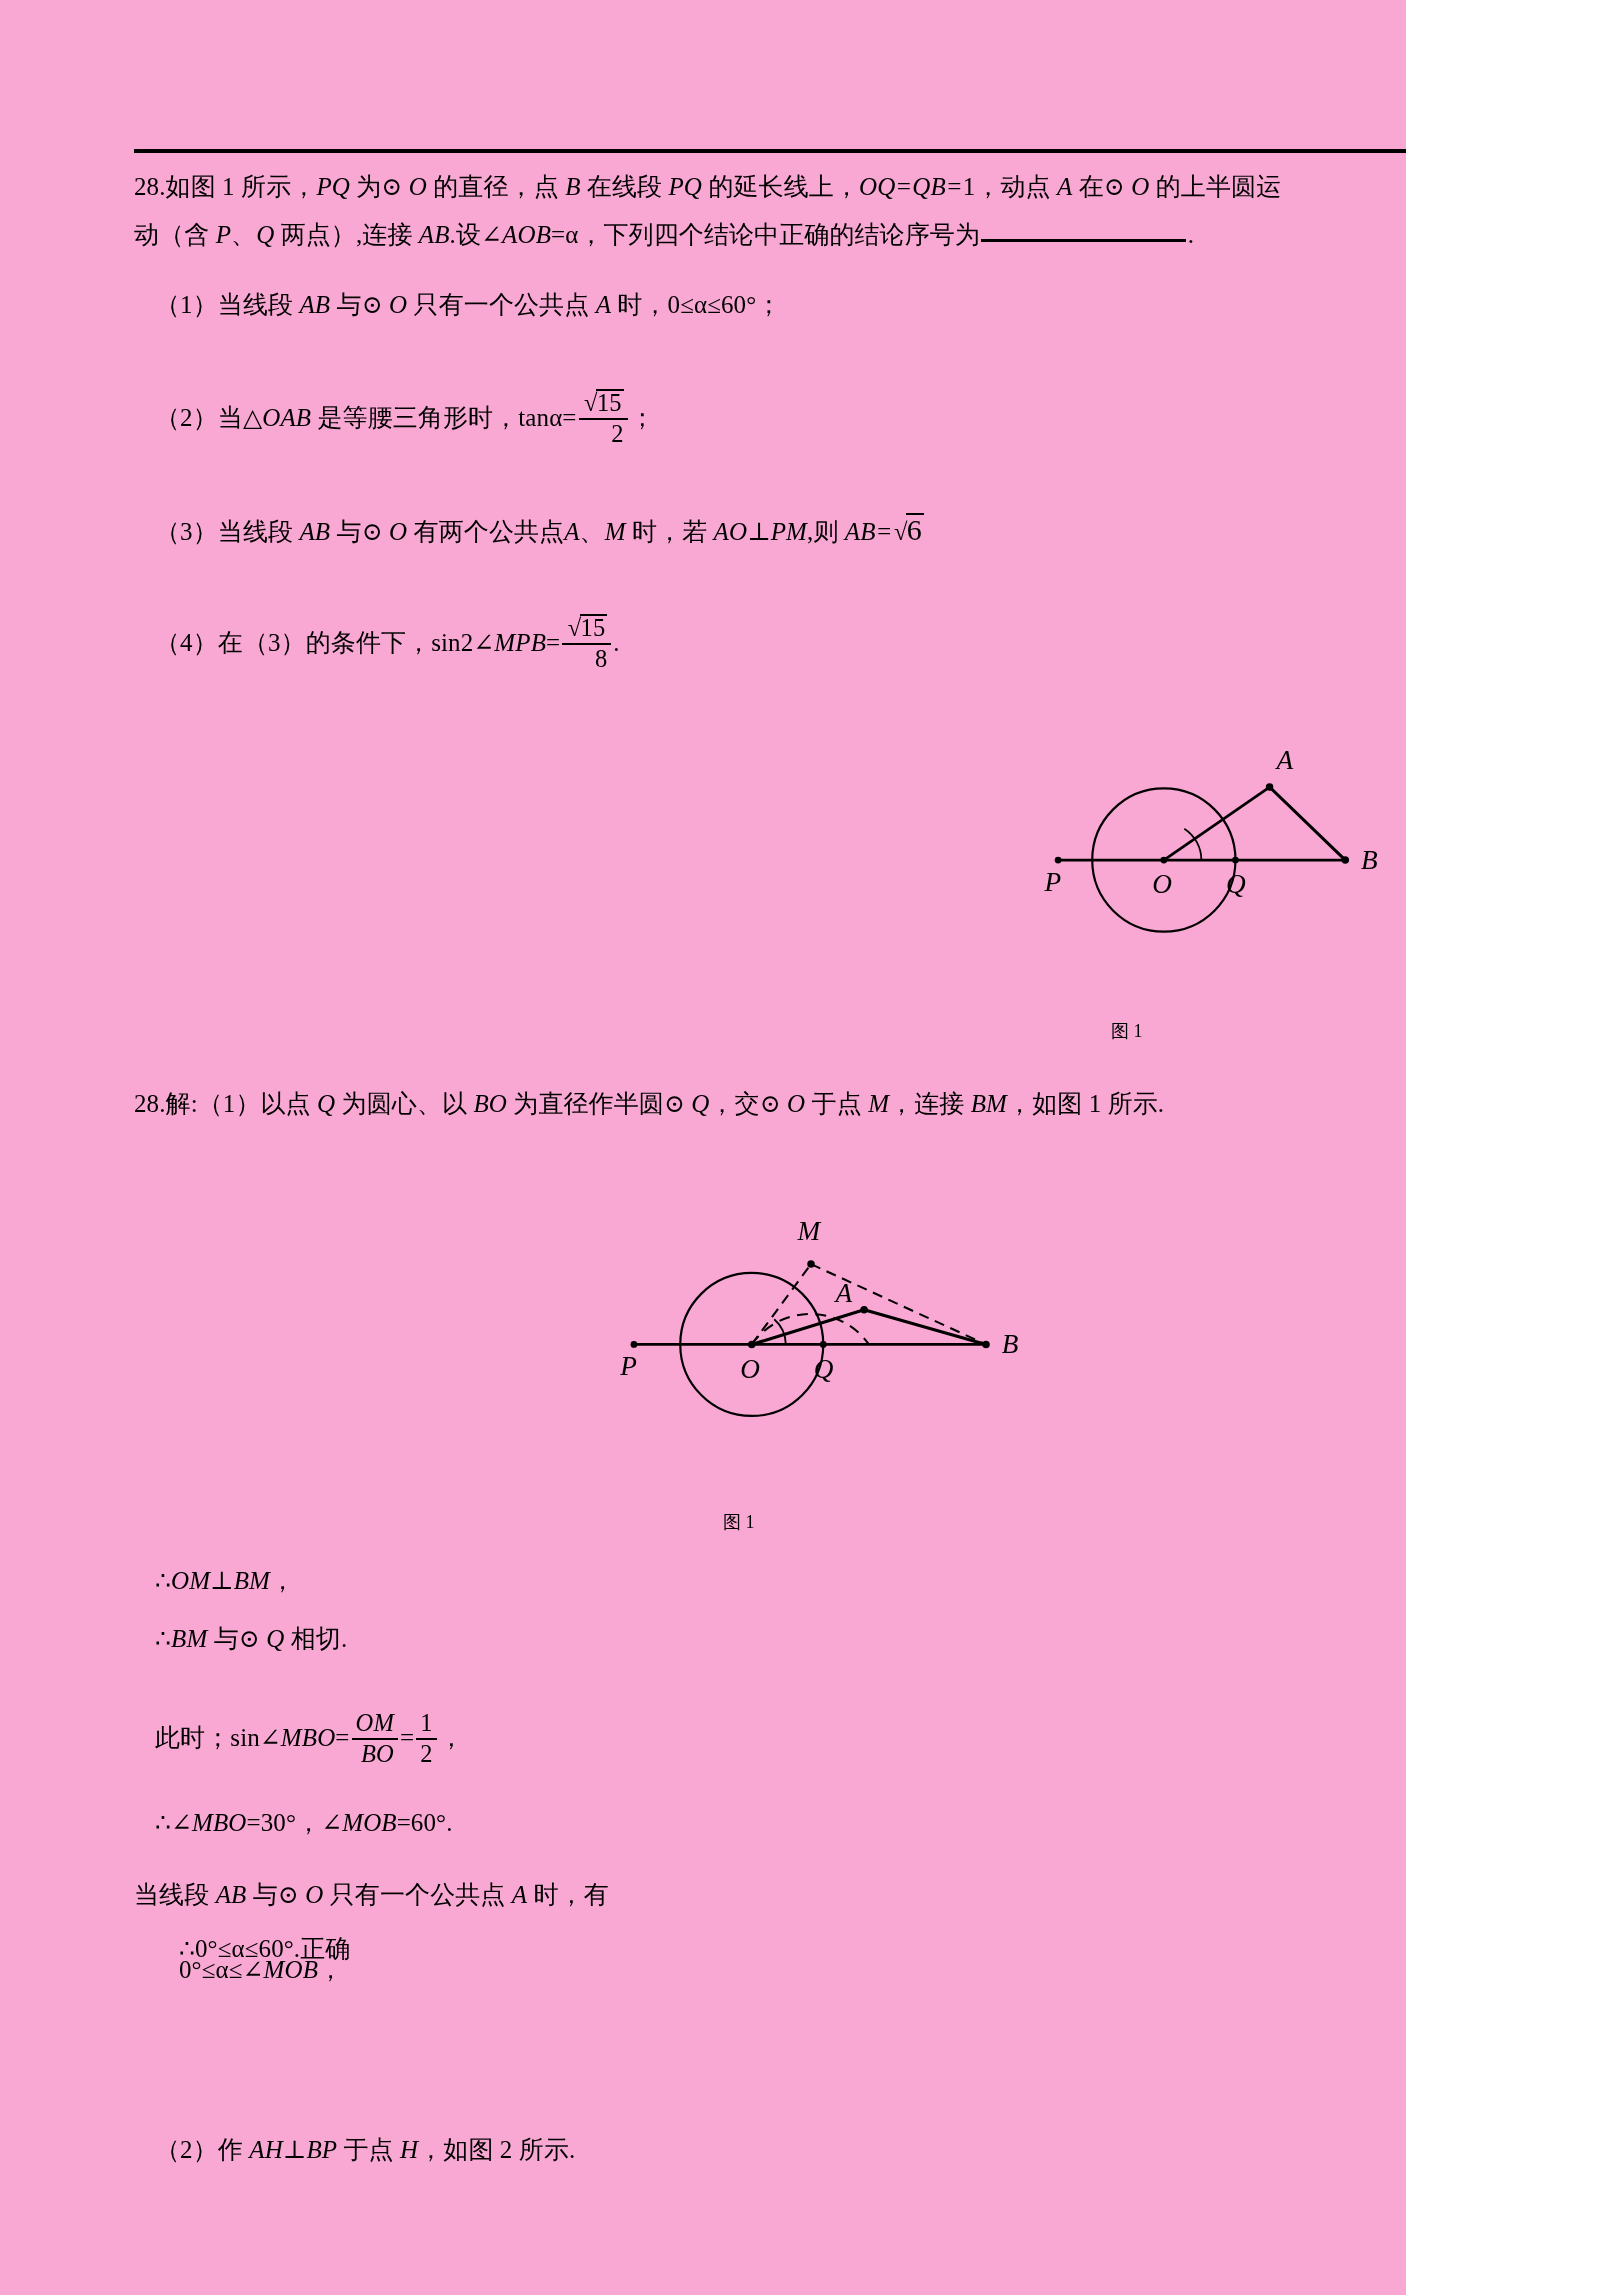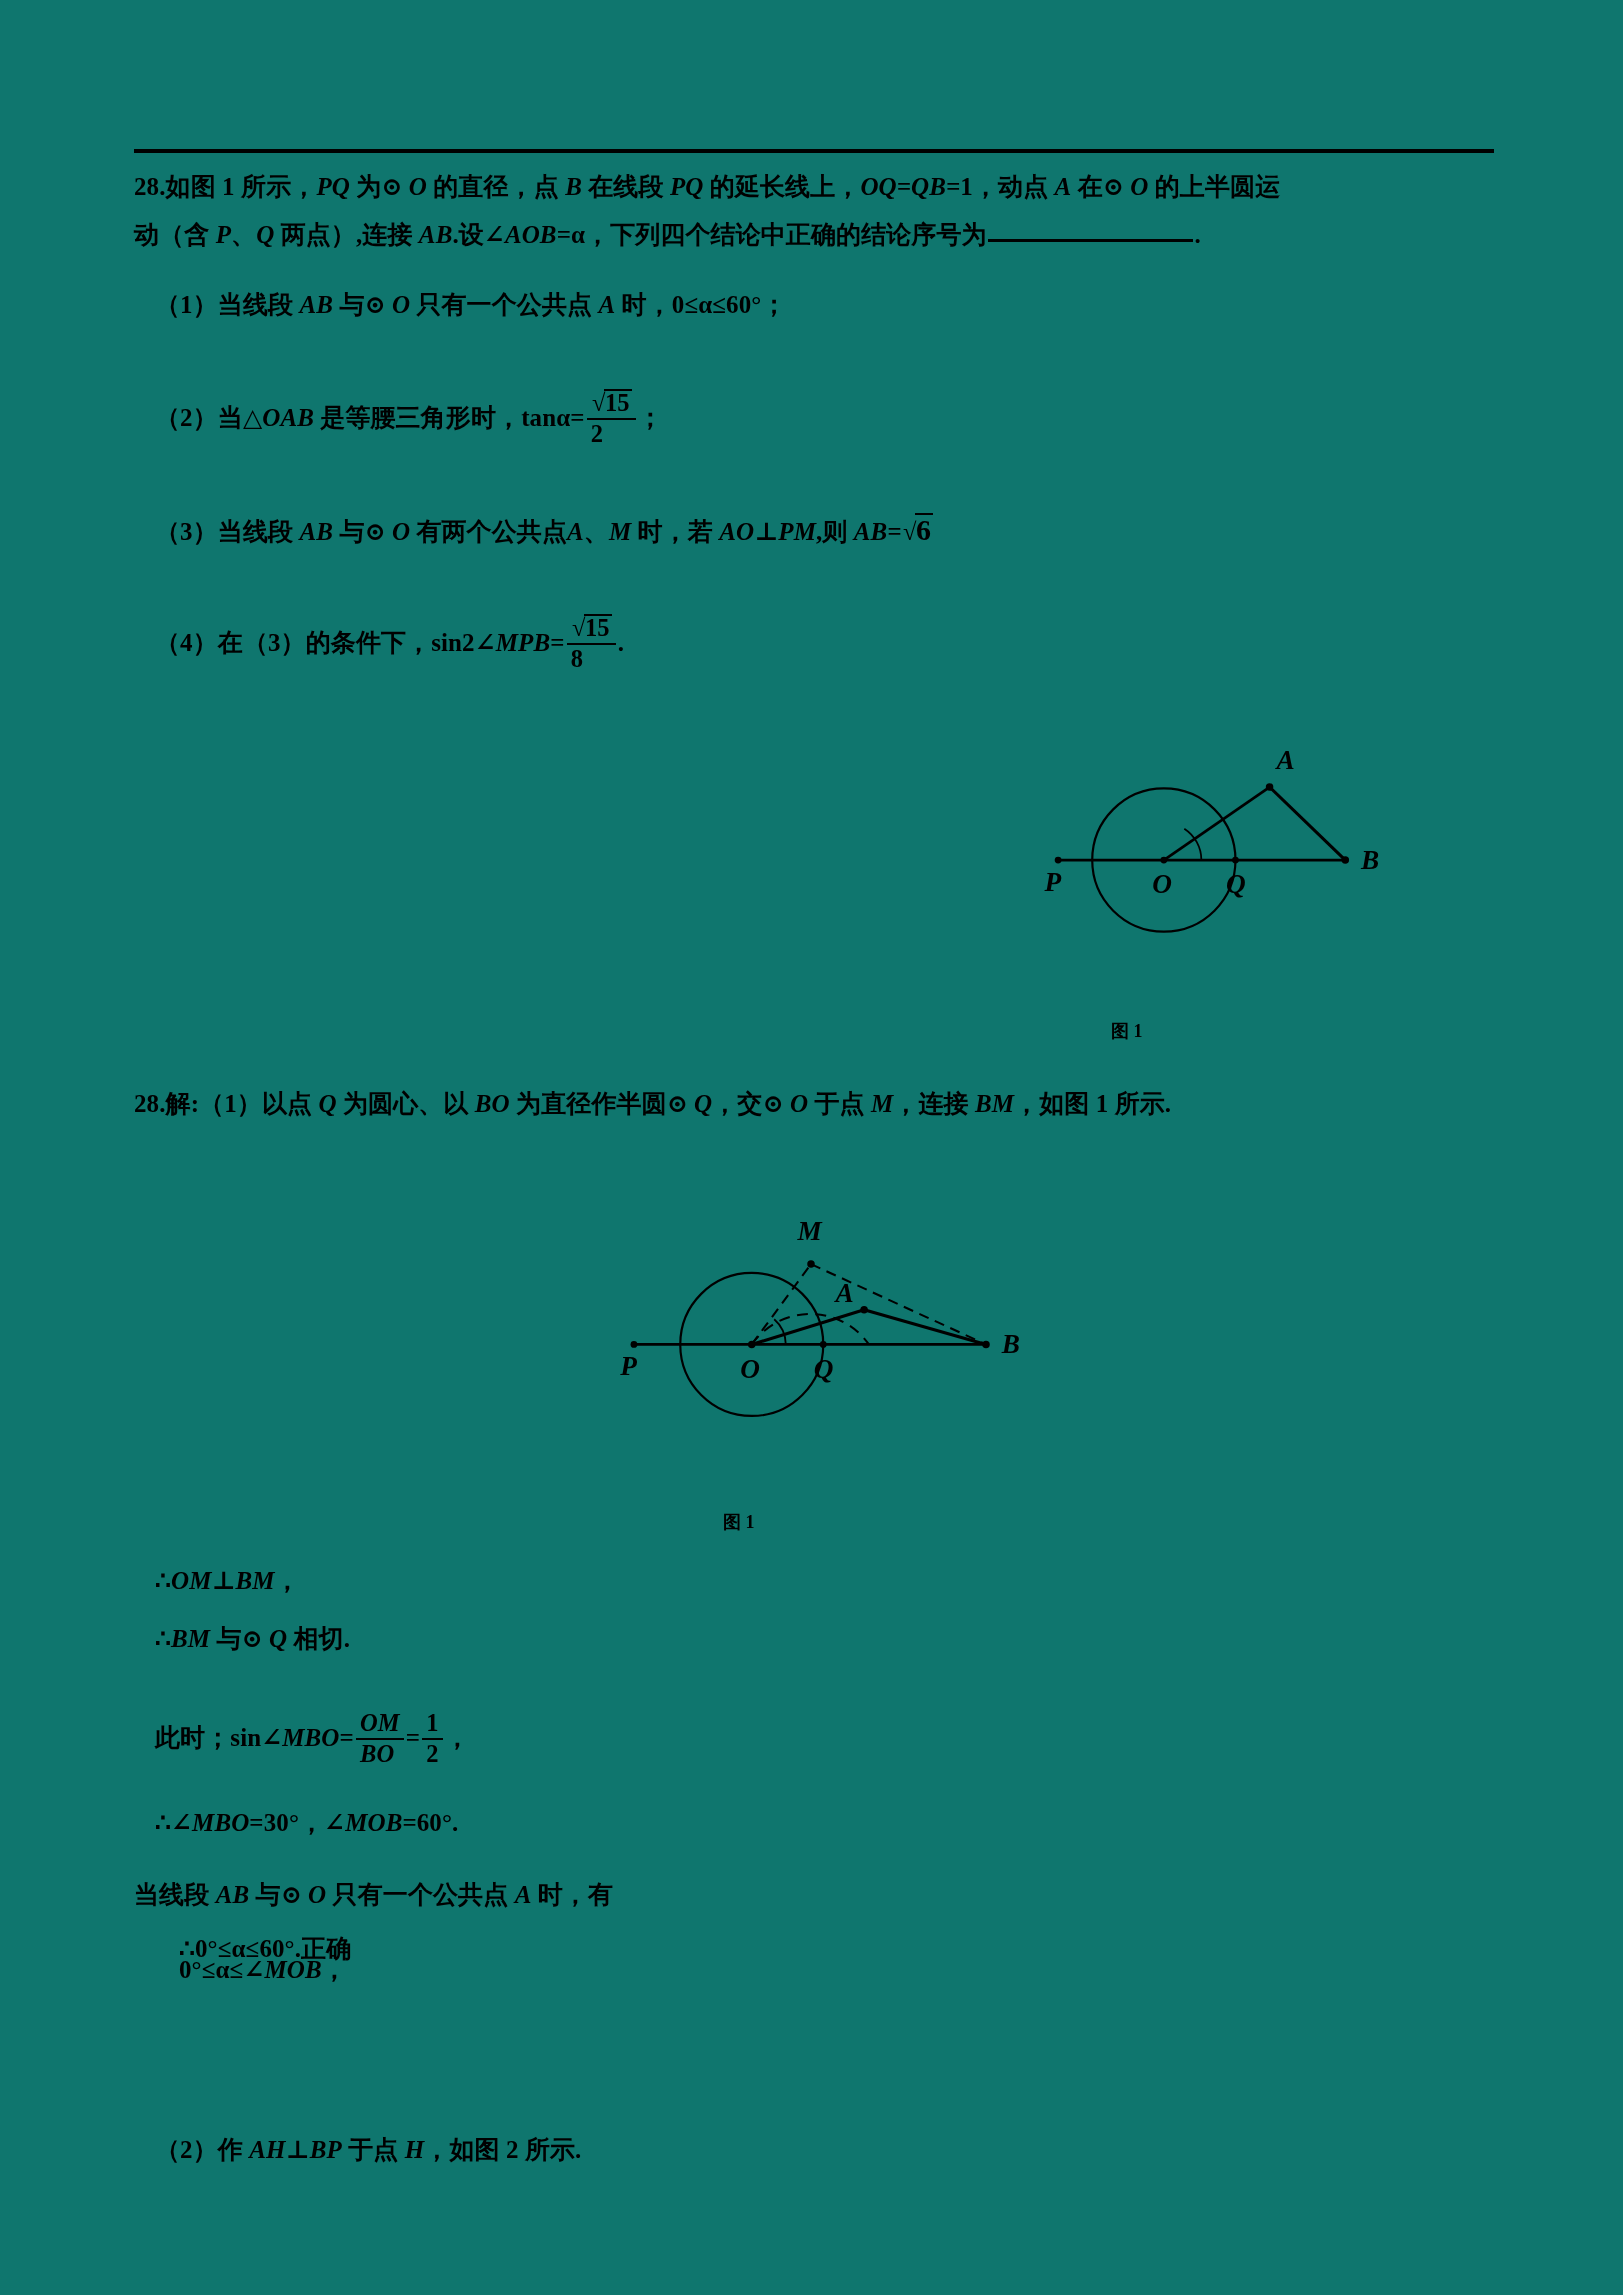--- a/index.html
+++ b/index.html
@@ -2,27 +2,26 @@
 <html style="font-size:11px"><head>
 <meta charset="utf-8">
 <style>
   html, body {
     margin: 0;
     padding: 0;
     background: #ffffff;
   }
   .page {
     position: relative;
-    width: 1623px;
+    width: 1406px;
     height: 2295px;
-    background: #0f766e;
+    background: #f9a8d4;
     font-family: "Liberation Serif", "DejaVu Serif", serif;
     color: #000000;
     overflow: hidden;
-    font-weight: bold;
   }
 
   
   .header-rule {
     position: absolute;
     left: 134px;
     top: 149px;
     width: 1360px;
     height: 4.1px;
     background: #000000;
@@ -43,21 +42,21 @@
   }
   .mr {
     font-style: normal;
     font-family: "Liberation Serif", "DejaVu Serif", serif;
   }
 
   
   .frac {
     display: inline-block;
     vertical-align: -0.62em;
-    text-align: left;
+    text-align: right;
     line-height: 1.0;
     margin: 0 2px;
   }
   .frac .num {
     display: block;
     padding: 0 4.1px 0.7px 4.1px;
     font-size: 24.5px;
   }
   .frac .bar {
     display: block;

